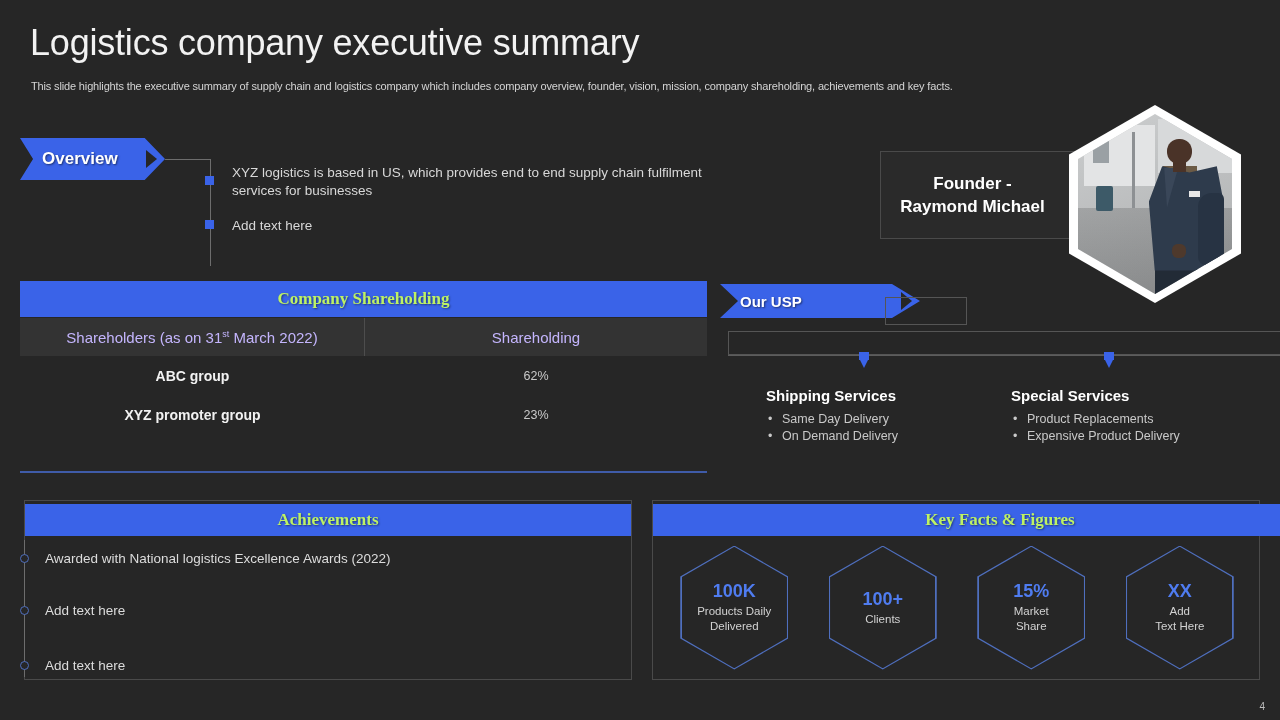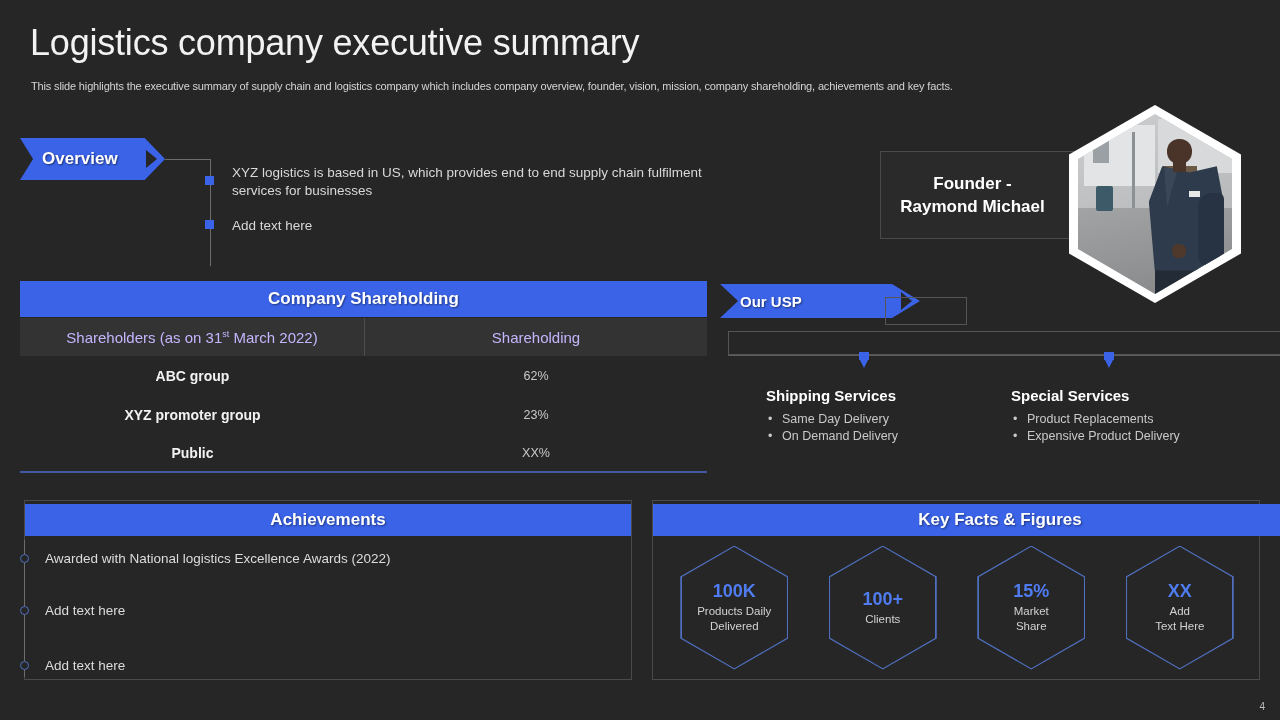--- a/index.html
+++ b/index.html
@@ -95,23 +95,24 @@
              clip-path: polygon(18% 0, 55% 6%, 92% 0, 100% 30%, 96% 100%, 8% 100%, 0 34%); }
   .fp-lapL { position:absolute; left:56%; top:30%; width:9%; height:22%; background:#3a4759;
              clip-path: polygon(0 0, 100% 0, 20% 100%); }
   .fp-arm  { position:absolute; left:78%; top:44%; width:17%; height:40%; background:#273343; border-radius:14px 6px 8px 8px; }
   .fp-hand { position:absolute; left:61%; top:72%; width:9%; height:8%; background:#4e392c; border-radius:40%; }
   .fp-pkt  { position:absolute; left:72%; top:43%; width:7%; height:3%; background:#e8e8e8; }
   .fp-leg  { position:absolute; left:50%; top:86%; width:30%; height:14%; background:#222b36; }
 
   
   .panel-hdr {
-    position: absolute; background: #3a63e8; color: #ffffff; font-weight: bold;
+    position: absolute; background: #3a63e8; color: #bef264; font-weight: bold;
     display: flex; align-items: center; justify-content: center;
     text-shadow: 1px 1px 2px rgba(0,0,0,.45);
+    font-family: Liberation Serif, serif;
   }
   #tbl-hdr { left: 20px; top: 281px; width: 687px; height: 36px; font-size: 17px; }
   .tbl-subhdr {
     position: absolute; left: 20px; top: 318px; width: 687px; height: 38px;
     display: flex; background: #333333;
   }
   .tbl-subhdr .c1 { width: 345px; border-right: 1px solid #4d4d4d; display: flex; align-items: center; justify-content: center; }
   .tbl-subhdr .c2 { flex: 1; display: flex; align-items: center; justify-content: center; }
   .tbl-subhdr span { font-size: 15px; color: #c4b5fd; }
   .tbl-subhdr sup { font-size: 9px; vertical-align: super; }
@@ -278,24 +279,20 @@
   </div>
 
   <div class="tbl-row" id="tbl-row-0">
     <div class="c1">ABC group</div>
     <div class="c2">62%</div>
   </div>
   <div class="tbl-row" id="tbl-row-1">
     <div class="c1">XYZ promoter group</div>
     <div class="c2">23%</div>
   </div>
-  <div class="tbl-row" id="tbl-row-2">
-    <div class="c1">Public</div>
-    <div class="c2">XX%</div>
-  </div>
   <div class="tbl-underline"></div>
 
   <div class="chev" id="usp-banner">
     <span class="lbl">Our USP</span>
     <span class="chev-arrow-inner"></span>
   </div>
   <div class="usp-box1"></div>
   <div class="usp-box2"></div>
   <div class="usp-hline"></div>
 

